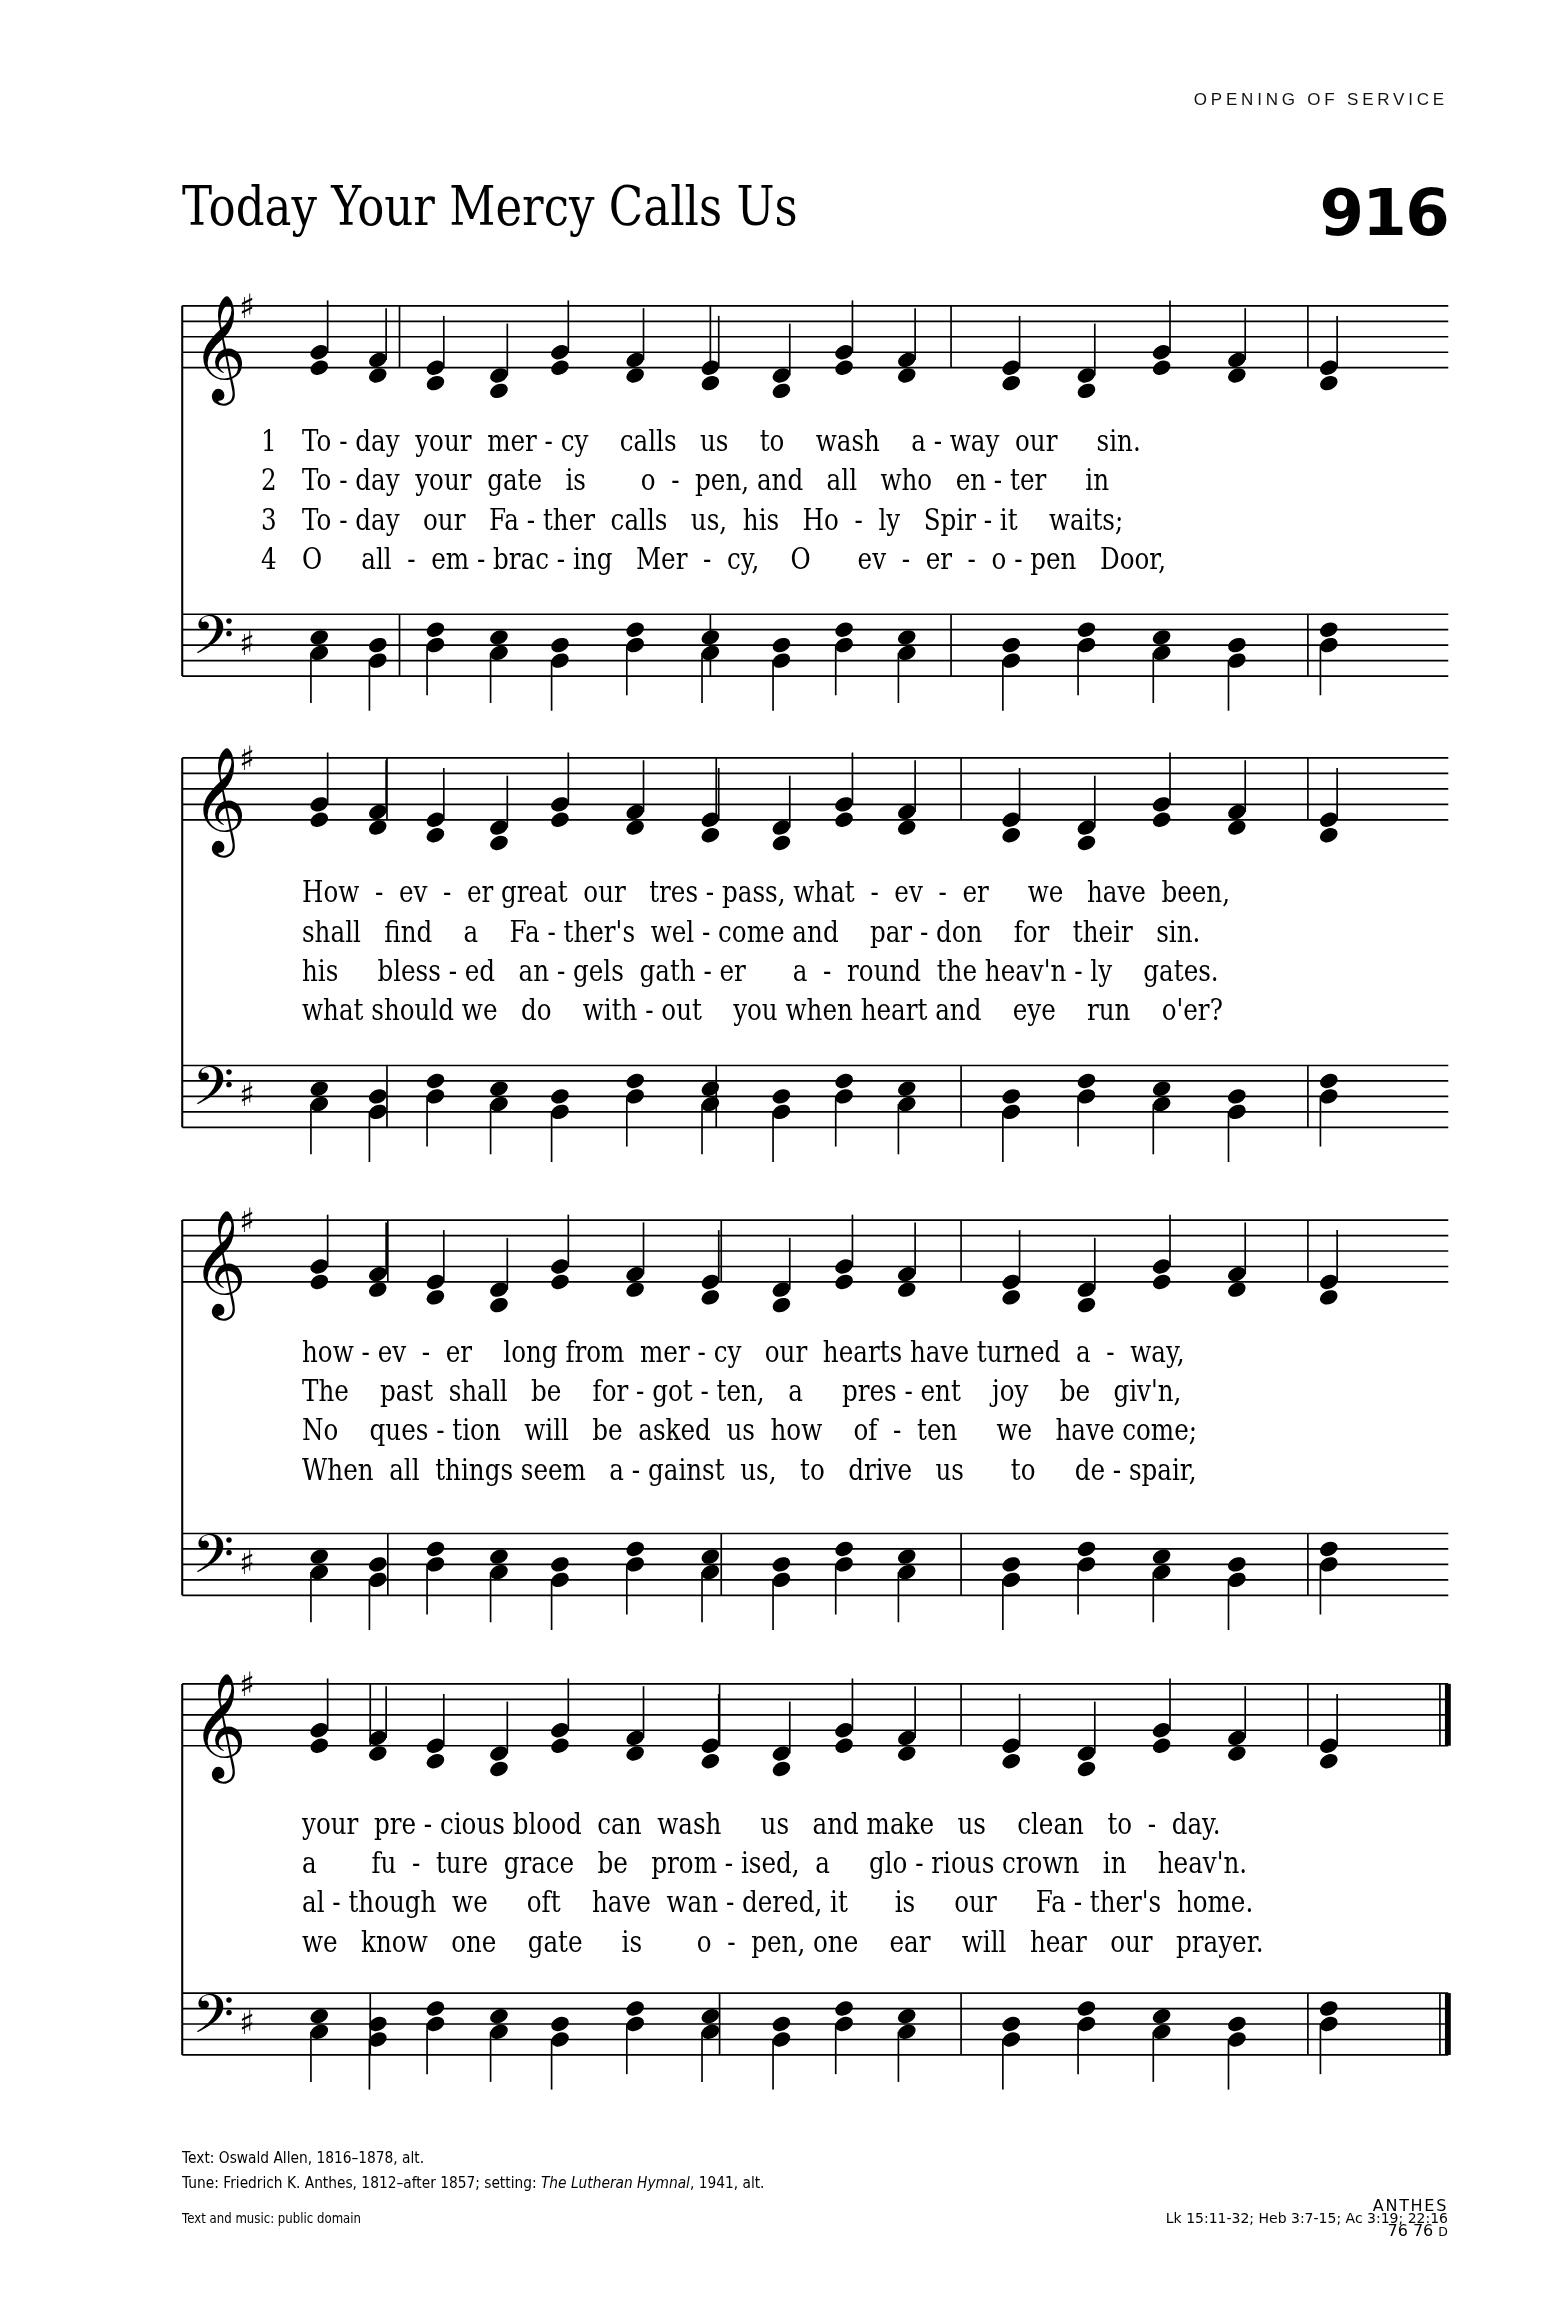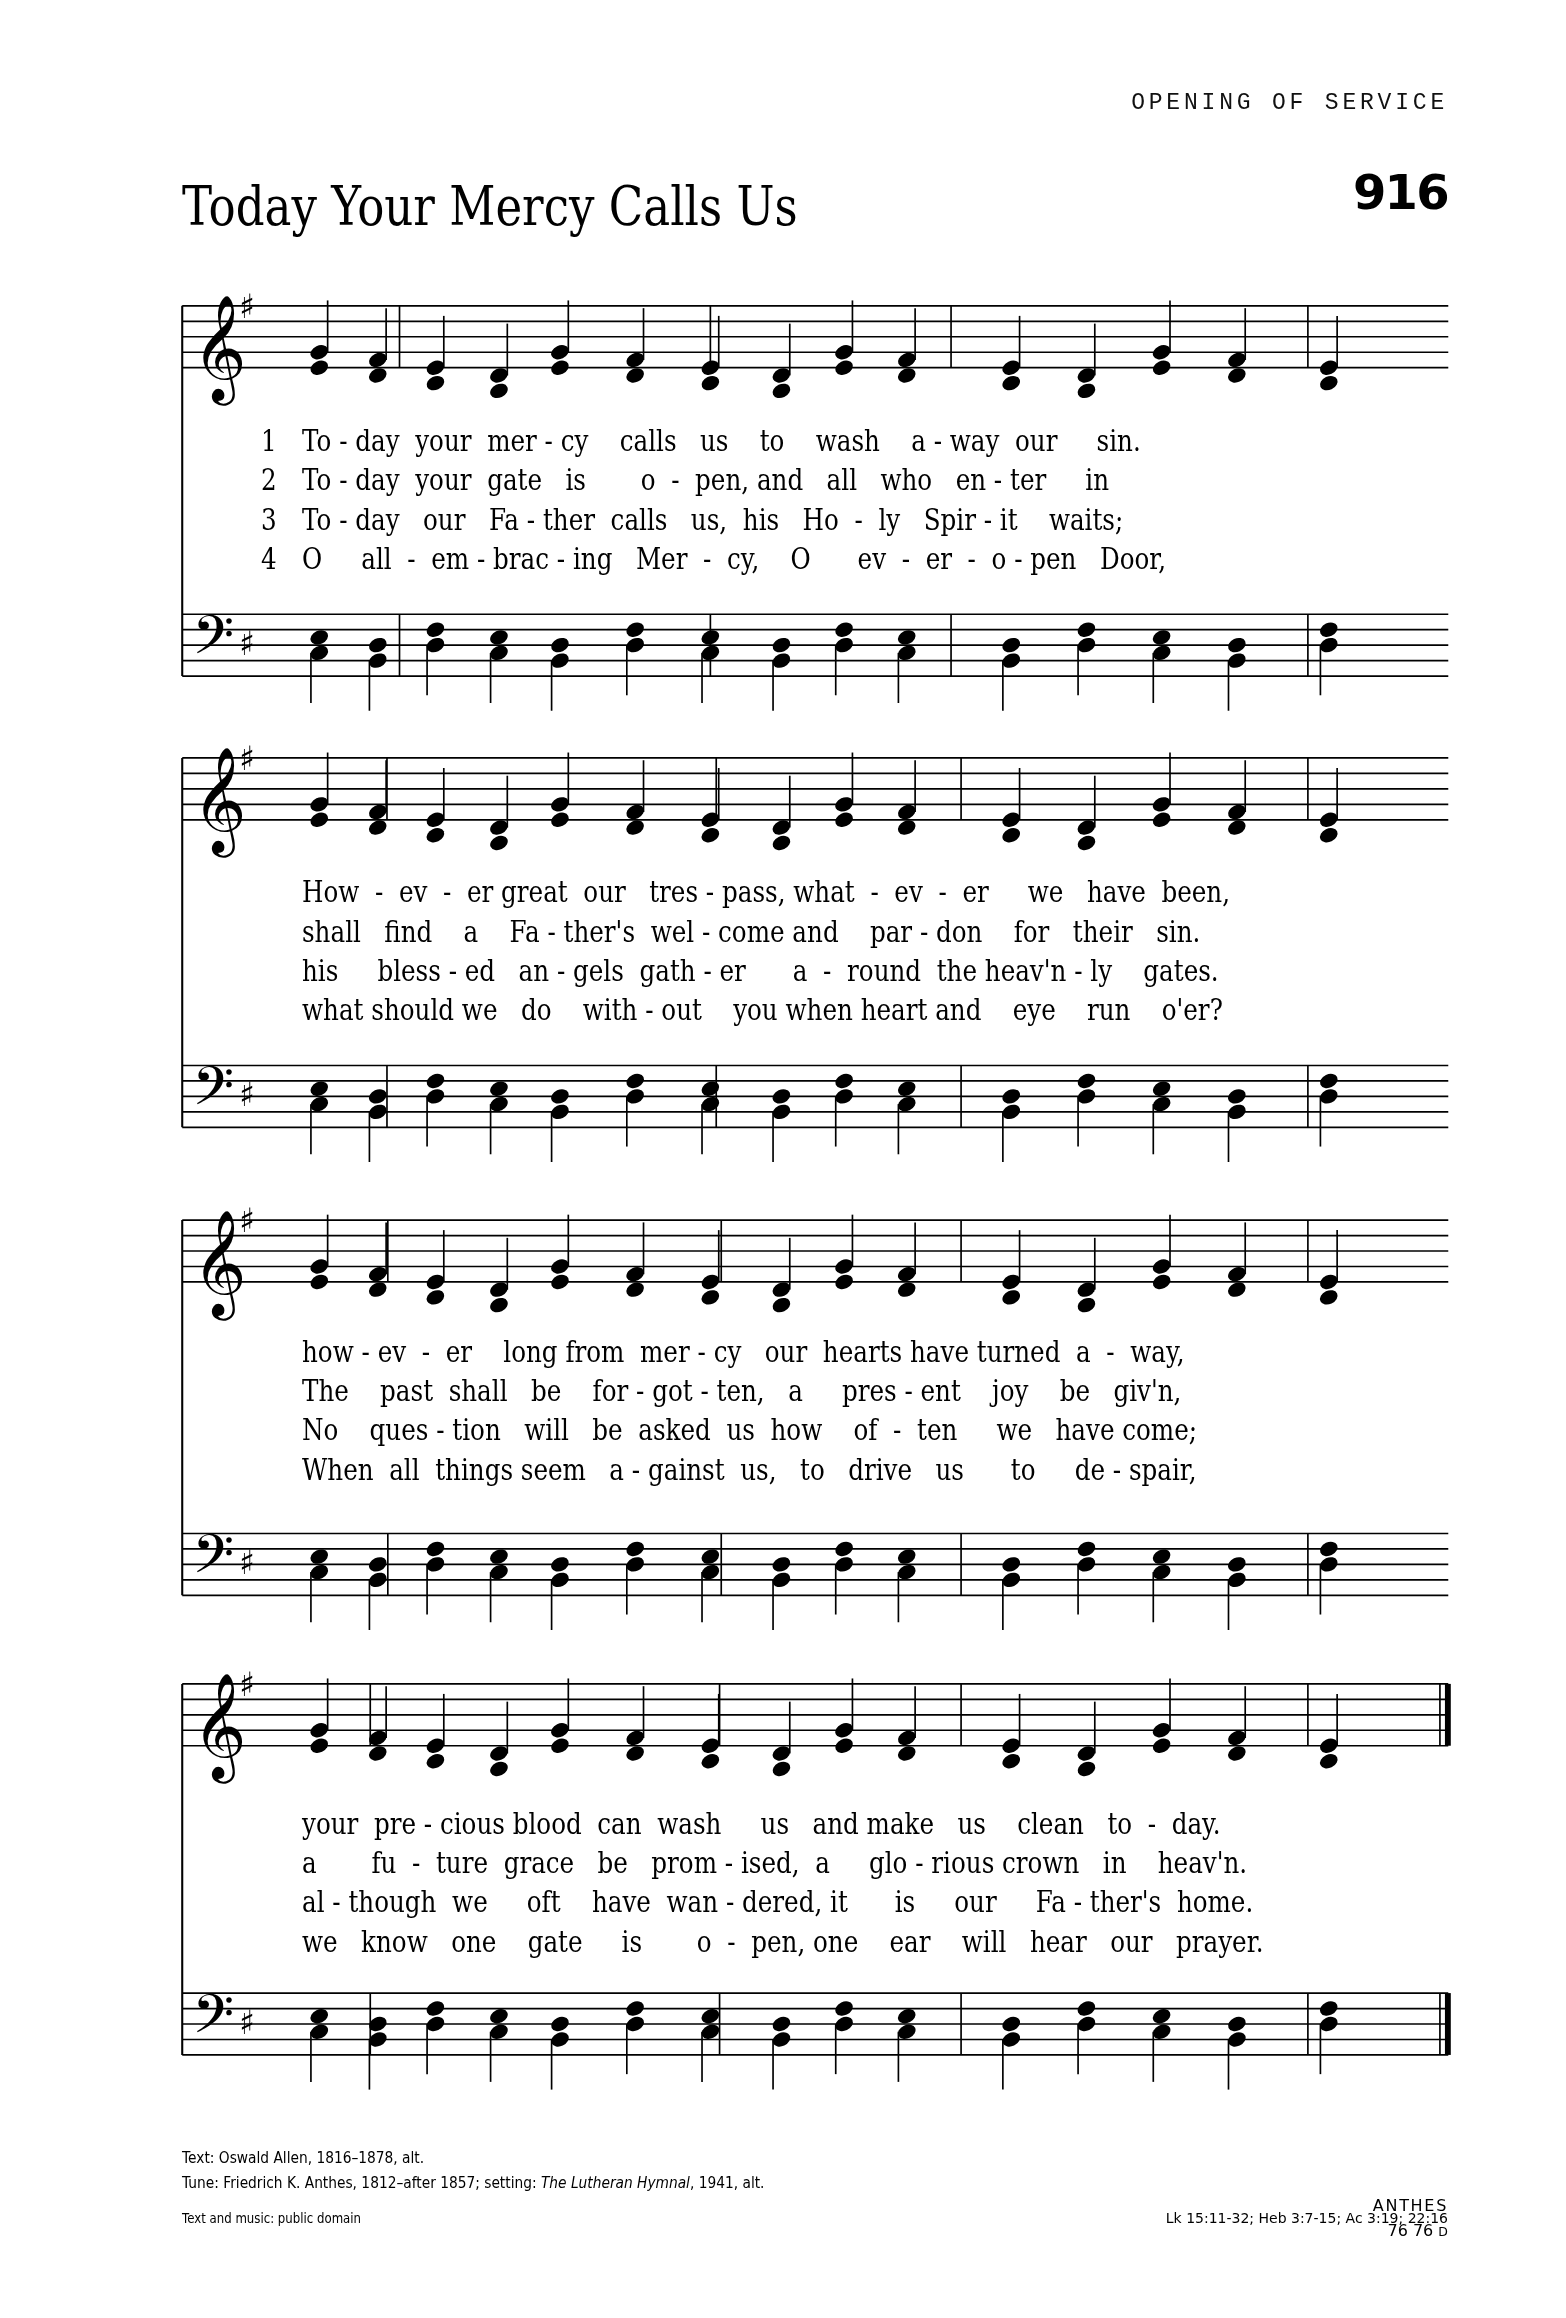--- a/index.html
+++ b/index.html
@@ -1,19 +1,19 @@
 <!DOCTYPE html>
 <html style="font-size:13.4px"><head>
 <meta charset="utf-8">
 <style>
   html, body { margin: 0; padding: 0; background: #ffffff; }
   body { width: 1567px; height: 2319px; position: relative; overflow: hidden; color: #000; }
-  .section-label { position: absolute; right: 119px; top: 90px; font-family: Liberation Mono, monospace; font-size: 23px; letter-spacing: 3.8px; color: #111; }
+  .section-label { position: absolute; right: 119px; top: 90px; font-family: Liberation Sans, sans-serif; font-size: 17px; letter-spacing: 3.8px; color: #111; }
   .hymn-title { position: absolute; left: 182px; top: 174px; font-family: "DejaVu Serif", serif; font-size: 55px; font-weight: normal; transform: scaleX(0.82); transform-origin: left top; white-space: nowrap; margin: 0; }
-  .hymn-number { position: absolute; right: 119px; top: 164px; font-family: "DejaVu Sans", sans-serif; font-size: 48px; font-weight: bold; letter-spacing: -1.7px; }
+  .hymn-number { position: absolute; right: 119px; top: 176px; font-family: "DejaVu Sans", sans-serif; font-size: 64px; font-weight: bold; letter-spacing: -1.7px; }
   svg.score { position: absolute; left: 0; top: 0; }
   .lyrics { position: absolute; left: 0; top: 0; width: 1567px; }
   .lyric-line { position: absolute; font-family: "DejaVu Serif", serif; font-size: 30px; white-space: pre; transform: scaleX(0.82); transform-origin: left top; line-height: 1; }
   .verse-num { position: absolute; font-family: "DejaVu Serif", serif; font-size: 30px; transform: scaleX(0.82); transform-origin: left top; line-height: 1; }
   .credits { position: absolute; left: 182px; top: 2145px; font-family: "DejaVu Sans", sans-serif; font-size: 16px; line-height: 25px; transform: scaleX(0.86); transform-origin: left top; white-space: nowrap; }
   .credits em { font-style: italic; }
   .copyright { position: absolute; left: 182px; top: 2210px; font-family: "DejaVu Sans", sans-serif; font-size: 14px; transform: scaleX(0.84); transform-origin: left top; white-space: nowrap; }
   .tune-info { position: absolute; right: 119px; top: 2145px; text-align: right; font-family: "DejaVu Sans", sans-serif; font-size: 16px; line-height: 25px; }
   .tune-name { letter-spacing: 1.7px; margin-top: 48px; }
   .meter-d { font-size: 12.5px; }

